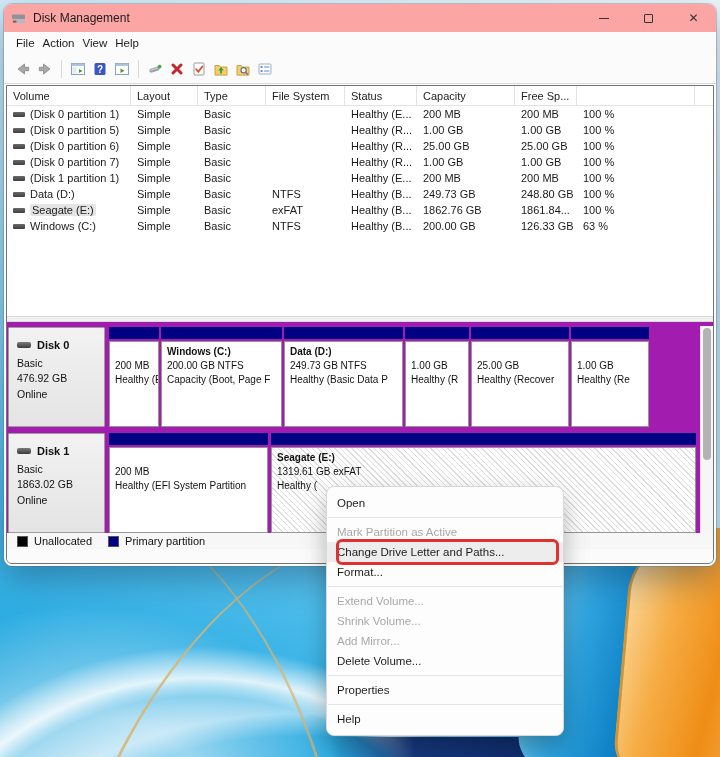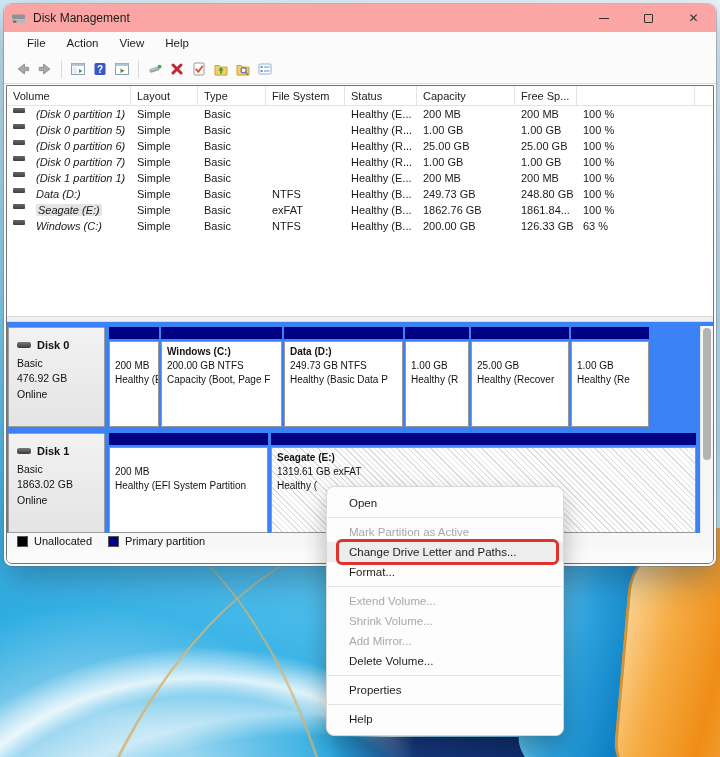--- a/index.html
+++ b/index.html
@@ -63,48 +63,48 @@
   }
   .titlebar { height:28px; display:flex; align-items:center; padding-left:7px; background:#fca5a5; }
   .titlebar .app-ic { margin-right:7px; display:inline-flex; }
   .title-text { font-size:12px; color:#1b1b1b; }
   .win-controls { margin-left:auto; display:flex; height:100%; }
   .wc { width:45px; height:100%; display:flex; align-items:center; justify-content:center; color:#333; }
   .min-glyph { width:10px; height:0; border-top:1.4px solid #333; }
   .max-glyph { width:9px; height:9px; border:1.2px solid #333; border-radius:1px; }
   .close-glyph { font-size:12px; line-height:1; color:#333; }
 
-  .menubar { height:22px; display:flex; align-items:center; padding-left:12px; gap:21px; background:#fbfbfb; font-size:11.5px; color:#1b1b1b;margin-left:11px; }
+  .menubar { height:22px; display:flex; align-items:center; padding-left:12px; gap:8px; background:#fbfbfb; font-size:11.5px; color:#1b1b1b; }
   .menubar span { cursor:default; }
 
   .toolbar { height:30px; display:flex; align-items:center; padding-left:8px; background:#fbfbfb; border-bottom:1px solid #dcdcdc; }
   .tbtn { width:22px; height:22px; display:flex; align-items:center; justify-content:center; }
   .tsep { width:1px; height:18px; background:#d9d9d9; margin:0 5px; }
 
   
   .content {
     position:absolute; left:2px; right:2px; top:81px; bottom:2px;
     background:#ffffff; border:1px solid #737373; border-radius:0 0 6px 6px; overflow:hidden;
   }
 
   
   .listview { position:absolute; left:0; right:0; top:0; height:230px; background:#fff; }
   .lrow { display:grid; grid-template-columns:124px 67px 68px 79px 72px 98px 62px 118px 1fr; align-items:center; }
   .lheader { height:20px; border-bottom:1px solid #e3e3e3; font-size:11px; color:#222; }
   .lheader .hcell { height:20px; line-height:20px; padding-left:6px; border-right:1px solid #e3e3e3; overflow:hidden; white-space:nowrap; }
   .ldata { height:16px; font-size:11px; color:#1a1a1a; }
   .ldata .cell { padding-left:6px; white-space:nowrap; overflow:hidden; }
-  .volcell { display:flex; gap:11px; padding-left:6px; overflow:hidden; white-space:nowrap;font-style:italic; }
+  .volcell { display:flex; align-items:center; gap:5px; padding-left:6px; overflow:hidden; white-space:nowrap; }
   .volicon { flex:0 0 auto; width:12px; height:5px; background:linear-gradient(#6a6a6a,#3f3f3f); border-radius:1px; }
   .sel-label { background:#e4e4e4; border-radius:2px; padding:0 2px; }
 
   .splitter { position:absolute; left:0; right:0; top:230px; height:6px; background:#f0f0f0; border-top:1px solid #dadada; border-bottom:1px solid #dadada; }
 
   
-  .graphpane { position:absolute; left:0; right:0; top:236px; height:211px; background:#3b82f6; }
+  .graphpane { position:absolute; left:0; right:0; top:236px; height:211px; background:#a21caf; }
   .diskrow { position:absolute; left:1px; right:14px; height:100px; }
   .diskrow.d0 { top:5px; }
   .diskrow.d1 { top:111px; }
   .diskinfo {
     position:absolute; left:0; top:0; width:97px; height:100px;
     background:linear-gradient(#f2f2f2,#e4e4e4); border:1px solid #9e9e9e; border-radius:1px;
     padding:9px 0 0 8px; font-size:10.5px; color:#111; line-height:1.5;
   }
   .diskname { display:flex; align-items:center; gap:6px; font-weight:bold; font-size:11px; margin-bottom:2px; }
   .diskicon { width:14px; height:6px; background:linear-gradient(#7a7a7a,#3b3b3b); border-radius:2px; }
@@ -127,21 +127,21 @@
   .sw.navy { background:#000082; }
   .footerpad { position:absolute; left:0; right:0; top:463px; bottom:0; background:#fbfbfb; }
 
   
   .ctx {
     position:absolute; left:326px; top:486px; width:238px; z-index:50;
     background:#fdfdfd; border:1px solid #d8d8d8; border-radius:8px;
     box-shadow:0 10px 24px rgba(0,0,0,.28);
     padding:6px 0; font-size:11.5px; color:#1c1c1c;
   }
-  .ci { height:20px; line-height:20px; padding-left:22px; white-space:nowrap; position:relative; }
+  .ci { height:20px; line-height:20px; padding-left:10px; white-space:nowrap; position:relative; }
   .ci.disabled { color:#a8a8a8; }
   .ci.hl { background:#ededed; }
   .csep { height:1px; background:#e4e4e4; margin:4px 1px; }
   .redbox {
     position:absolute; left:9px; right:4px; top:-3px; bottom:-3px;
     border:3px solid #e0312e; border-radius:6px; pointer-events:none;
   }
 </style>
 </head>
 <body>

